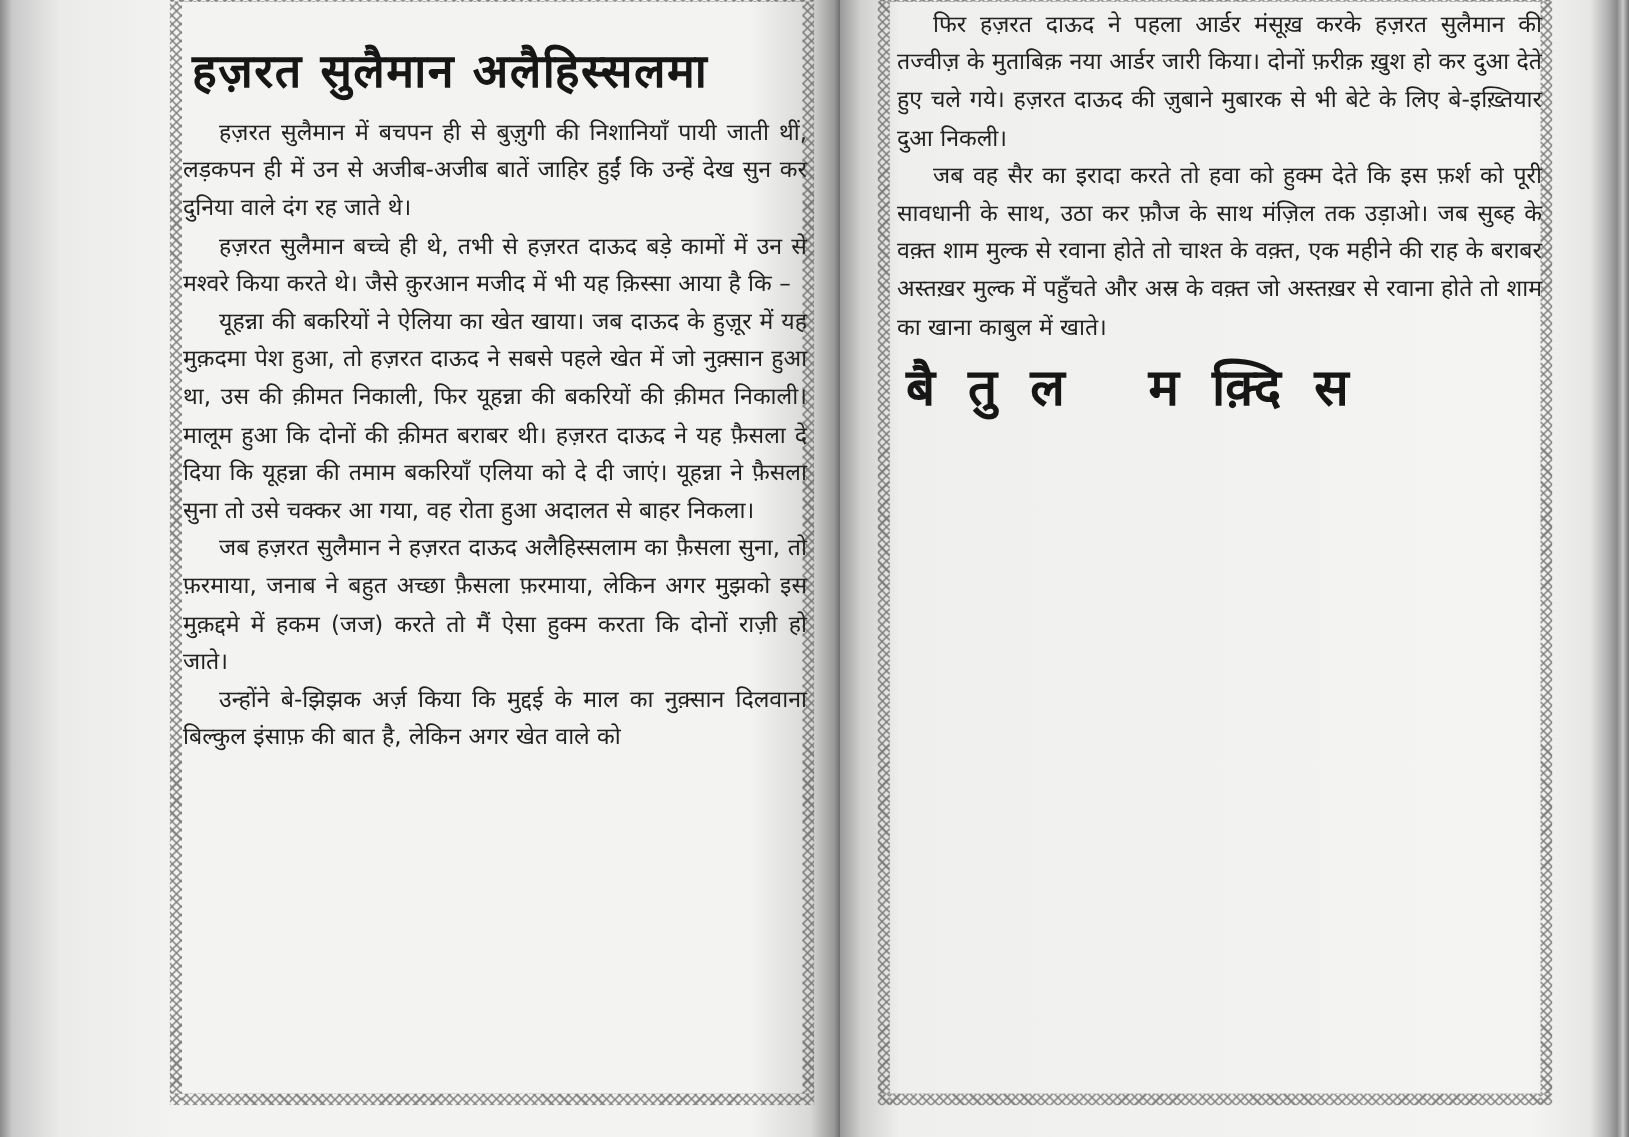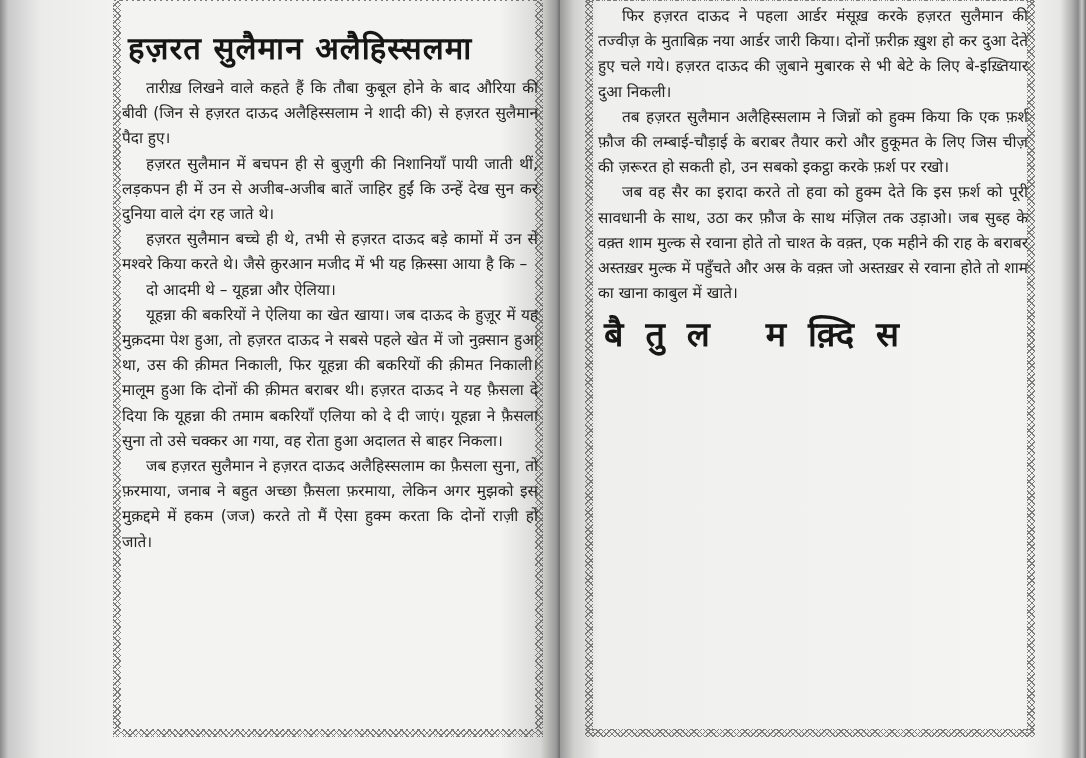--- a/index.html
+++ b/index.html
@@ -75,30 +75,28 @@
   }
   p.para.noindent { text-indent:0; }
 </style>
 </head>
 <body>
 
 <div class="page left">
   <div class="frame left-frame"></div>
   <div class="content">
     <h1 class="title">हज़रत सुलैमान अलैहिस्सलमा</h1>
-    <p class="para">तारीख़ लिखने वाले कहते हैं कि तौबा कुबूल होने के बाद औरिया की बीवी (जिन से हज़रत दाऊद अलैहिस्सलाम ने शादी की) से हज़रत सुलैमान पैदा हुए।</p>
     <p class="para">हज़रत सुलैमान में बचपन ही से बुज़ुगी की निशानियाँ पायी जाती थीं, लड़कपन ही में उन से अजीब-अजीब बातें जाहिर हुईं कि उन्हें देख सुन कर दुनिया वाले दंग रह जाते थे।</p>
     <p class="para">हज़रत सुलैमान बच्चे ही थे, तभी से हज़रत दाऊद बड़े कामों में उन से मश्वरे किया करते थे। जैसे क़ुरआन मजीद में भी यह क़िस्सा आया है कि –</p>
-    <p class="para">दो आदमी थे – यूहन्ना और ऐलिया।</p>
     <p class="para">यूहन्ना की बकरियों ने ऐलिया का खेत खाया। जब दाऊद के हुज़ूर में यह मुक़दमा पेश हुआ, तो हज़रत दाऊद ने सबसे पहले खेत में जो नुक़्सान हुआ था, उस की क़ीमत निकाली, फिर यूहन्ना की बकरियों की क़ीमत निकाली। मालूम हुआ कि दोनों की क़ीमत बराबर थी। हज़रत दाऊद ने यह फ़ैसला दे दिया कि यूहन्ना की तमाम बकरियाँ एलिया को दे दी जाएं। यूहन्ना ने फ़ैसला सुना तो उसे चक्कर आ गया, वह रोता हुआ अदालत से बाहर निकला।</p>
     <p class="para">जब हज़रत सुलैमान ने हज़रत दाऊद अलैहिस्सलाम का फ़ैसला सुना, तो फ़रमाया, जनाब ने बहुत अच्छा फ़ैसला फ़रमाया, लेकिन अगर मुझको इस मुक़द्दमे में हकम (जज) करते तो मैं ऐसा हुक्म करता कि दोनों राज़ी हो जाते।</p>
+    <p class="para">उन्होंने बे-झिझक अर्ज़ किया कि मुद्दई के माल का नुक़्सान दिलवाना बिल्कुल इंसाफ़ की बात है, लेकिन अगर खेत वाले को</p>
   </div>
 </div>
 
 <div class="page right">
   <div class="frame right-frame"></div>
   <div class="content">
     <p class="para">फिर हज़रत दाऊद ने पहला आर्डर मंसूख़ करके हज़रत सुलैमान की तज्वीज़ के मुताबिक़ नया आर्डर जारी किया। दोनों फ़रीक़ ख़ुश हो कर दुआ देते हुए चले गये। हज़रत दाऊद की ज़ुबाने मुबारक से भी बेटे के लिए बे-इख़्तियार दुआ निकली।</p>
-    <p class="para">तब हज़रत सुलैमान अलैहिस्सलाम ने जिन्नों को हुक्म किया कि एक फ़र्श फ़ौज की लम्बाई-चौड़ाई के बराबर तैयार करो और हुकूमत के लिए जिस चीज़ की ज़रूरत हो सकती हो, उन सबको इकट्ठा करके फ़र्श पर रखो।</p>
     <p class="para">जब वह सैर का इरादा करते तो हवा को हुक्म देते कि इस फ़र्श को पूरी सावधानी के साथ, उठा कर फ़ौज के साथ मंज़िल तक उड़ाओ। जब सुब्ह के वक़्त शाम मुल्क से रवाना होते तो चाश्त के वक़्त, एक महीने की राह के बराबर अस्तख़र मुल्क में पहुँचते और अस्र के वक़्त जो अस्तख़र से रवाना होते तो शाम का खाना काबुल में खाते।</p>
     <h1 class="title center">बैतुल मक़्दिस</h1>
   </div>
 </div>
 
 </body></html>

